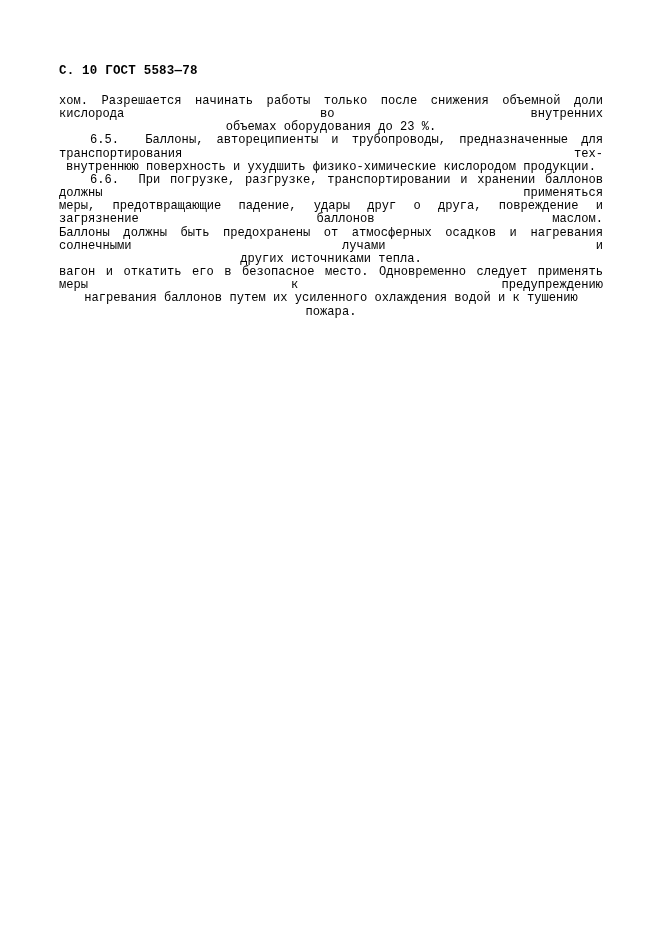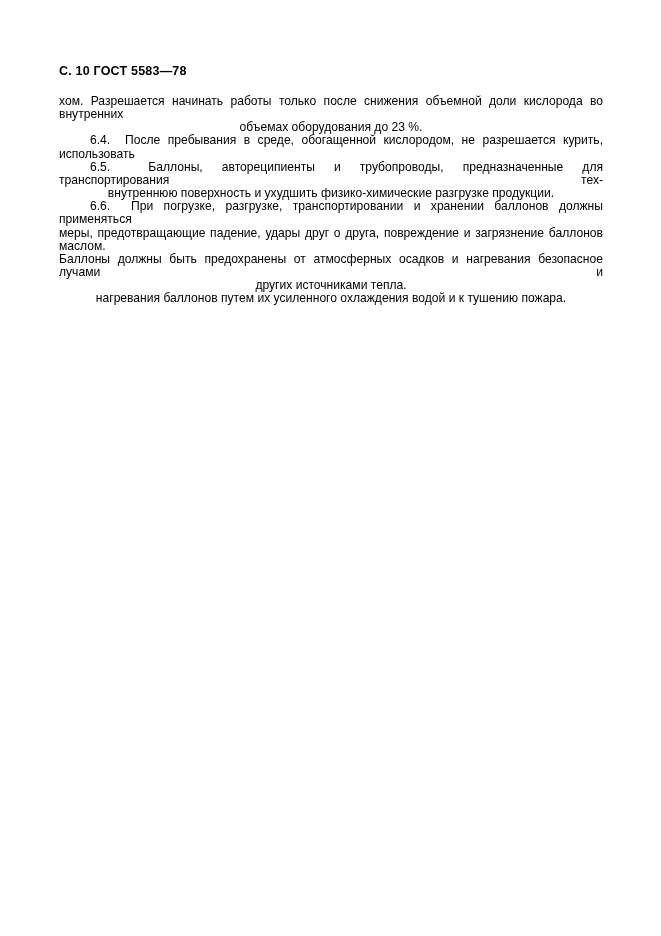--- a/index.html
+++ b/index.html
@@ -6,21 +6,21 @@
     margin: 0;
     padding: 0;
     background: #ffffff;
   }
   .page {
     position: relative;
     width: 661px;
     height: 680px;
     background: #ffffff;
     color: #000000;
-    font-family: Liberation Sans, sans-serif;
+    font-family: Liberation Mono, monospace;
     overflow: hidden;
   }
   .doc-header {
     margin: 64px 57px 0 59px;
     font-size: 12.5px;
     line-height: 15px;
     font-weight: 700;
     letter-spacing: 0.2px;
   }
   .doc-body {
@@ -43,22 +43,22 @@
 </style>
 </head>
 <body>
 
 <div class="page">
   <div class="doc-header">С. 10 ГОСТ 5583—78</div>
 
   <div class="doc-body">
     <div class="line jfull">хом. Разрешается начинать работы только после снижения объемной доли кислорода во внутренних</div>
     <div class="line">объемах оборудования до 23 %.</div>
-    <div class="line jfull indent">6.4.&nbsp; После пребывания в среде, обогащенной кислородом, не разрешается курить, использовать</div>
     <div class="line jfull indent">6.5.&nbsp; Баллоны, автореципиенты и трубопроводы, предназначенные для транспортирования тех-</div>
-    <div class="line">внутреннюю поверхность и ухудшить физико-химические разгрузке продукции.</div>
+    <div class="line">внутреннюю поверхность и ухудшить физико-химические кислородом продукции.</div>
     <div class="line jfull indent">6.6.&nbsp; При погрузке, разгрузке, транспортировании и хранении баллонов должны применяться</div>
     <div class="line jfull">меры, предотвращающие падение, удары друг о друга, повреждение и загрязнение баллонов маслом.</div>
-    <div class="line jfull">Баллоны должны быть предохранены от атмосферных осадков и нагревания безопасное лучами и</div>
+    <div class="line jfull">Баллоны должны быть предохранены от атмосферных осадков и нагревания солнечными лучами и</div>
     <div class="line">других источниками тепла.</div>
+    <div class="line jfull">вагон и откатить его в безопасное место. Одновременно следует применять меры к предупреждению</div>
     <div class="line">нагревания баллонов путем их усиленного охлаждения водой и к тушению пожара.</div>
   </div>
 </div>
 
 </body></html>

